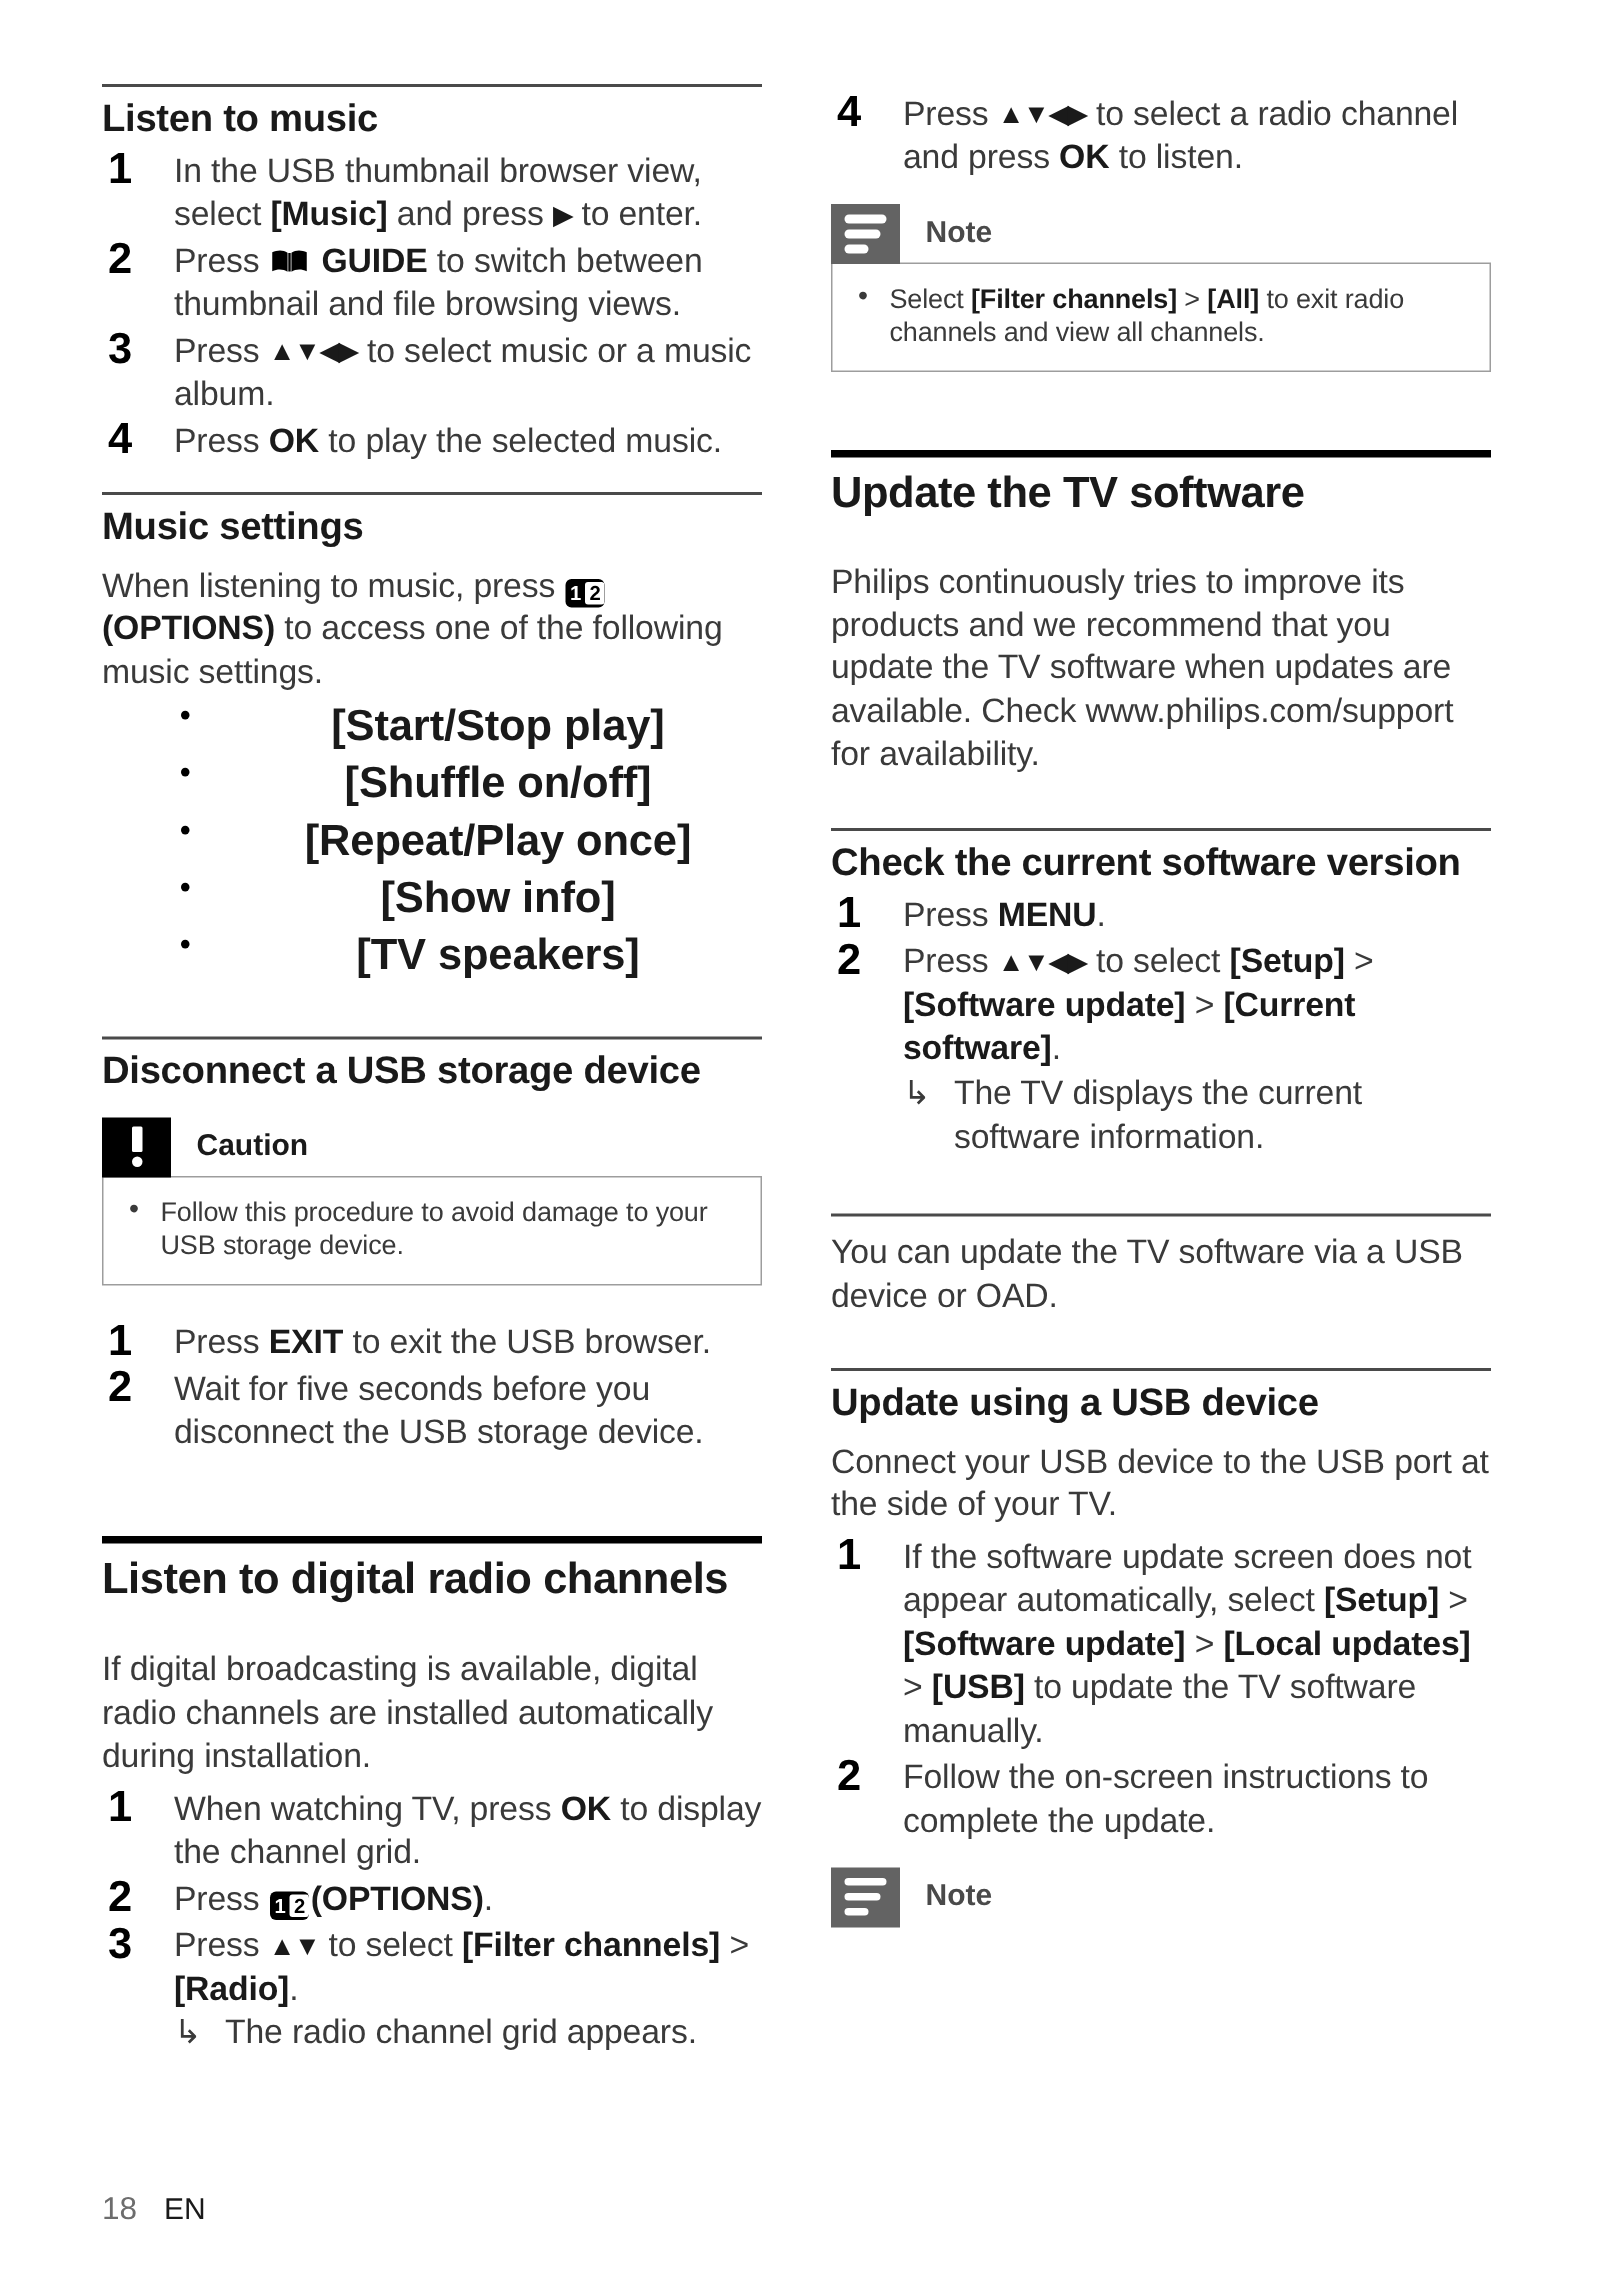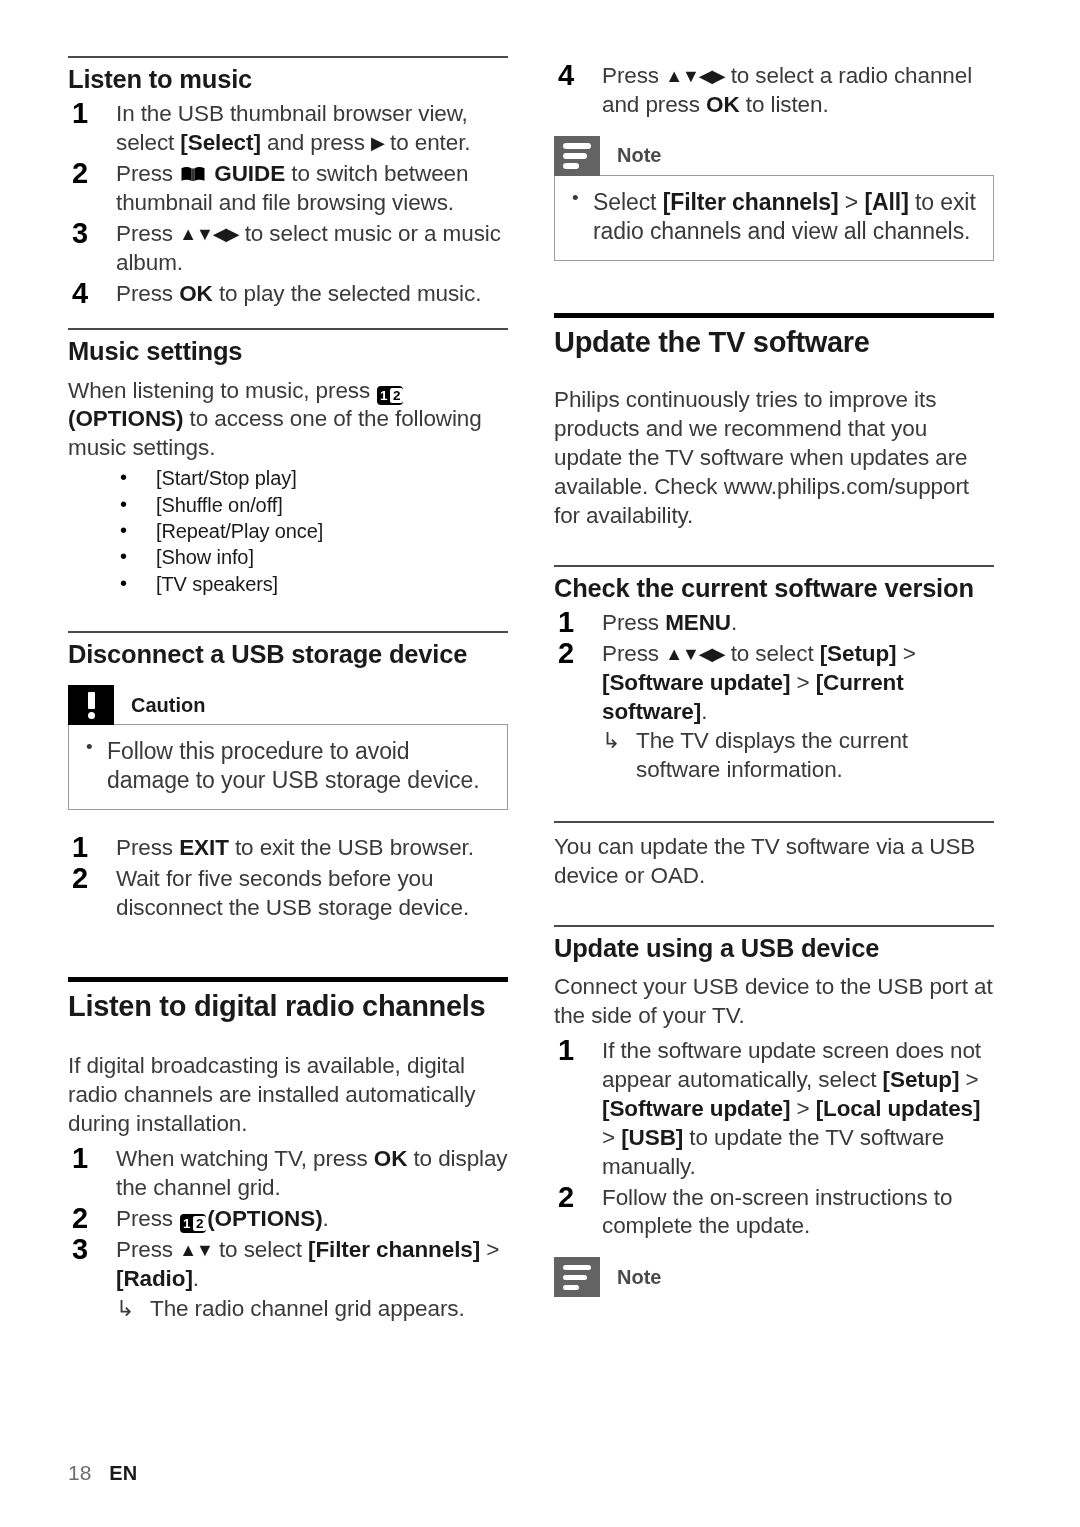--- a/index.html
+++ b/index.html
@@ -122,26 +122,27 @@
   }
 
   
   ul.bullets {
     list-style: none;
     margin: 2px 0 0 0;
     padding: 0 0 0 52px;
   }
   ul.bullets > li {
     position: relative;
-    font-size: 20px;
-    font-weight: normal;
+    font-size: 29px;
+    font-weight: bold;
     color: #1a1a1a;
     line-height: 1.32;
     padding-left: 36px;
     letter-spacing: -0.1px;
+    text-align: center;
   }
   ul.bullets > li::before {
     content: "•";
     position: absolute;
     left: 0;
     top: -1px;
     font-size: 20px;
     color: #000;
   }
 
@@ -181,21 +182,21 @@
     margin-top: -1px;
   }
   ul.callout-list {
     list-style: none;
     margin: 0;
     padding: 0;
   }
   ul.callout-list > li {
     position: relative;
     padding-left: 24px;
-    font-size: 23px;
+    font-size: 18px;
     line-height: 1.26;
     color: #3a3a3a;
     letter-spacing: -0.1px;
   }
   ul.callout-list > li::before {
     content: "•";
     position: absolute;
     left: 3px;
     top: -2px;
     font-size: 19px;
@@ -288,41 +289,41 @@
     display: flex;
     align-items: baseline;
     gap: 18px;
   }
   .footer .pg {
     font-size: 21px;
     color: #6d6d6d;
   }
   .footer .lang {
     font-size: 20px;
-    font-weight: bold;
+    font-weight: normal;
     color: #1a1a1a;
   }
 
   .spacer-sm { height: 18px; }
   .spacer-md { height: 34px; }
   .spacer-lg { height: 52px; }
 </style>
 </head>
 <body>
 
 <div class="page">
   <div class="columns">
 
     <div class="col">
 
       <section>
         <hr class="rule-minor">
         <h2 class="minor">Listen to music</h2>
         <ol class="steps">
-            <li><span>In the USB thumbnail browser view, select </span><span class="b">[Select]</span><span> and press </span><span class="arrows">▶</span><span> to enter.</span></li>
+            <li><span>In the USB thumbnail browser view, select </span><span class="b">[Music]</span><span> and press </span><span class="arrows">▶</span><span> to enter.</span></li>
             <li><span>Press </span><span class="icon-guide"><svg viewBox="0 0 26 19" width="26" height="19">
                   <path d="M1.5 3.2c3.2-1.6 7.2-1.9 10.2.3v12.6c-3-2-7-1.8-10.2-.3z" fill="#000"></path>
                   <path d="M24.5 3.2c-3.2-1.6-7.2-1.9-10.2.3v12.6c3-2 7-1.8 10.2-.3z" fill="#000"></path>
                   <path d="M12.2 3.6h1.6v12.4h-1.6z" fill="#000"></path>
                 </svg></span><span class="b"> GUIDE</span><span> to switch between thumbnail and file browsing views.</span></li>
             <li><span>Press </span><span class="arrows">▲▼◀▶</span><span> to select music or a music album.</span></li>
             <li><span>Press </span><span class="b">OK</span><span> to play the selected music.</span></li>
           </ol>
       </section>
 

